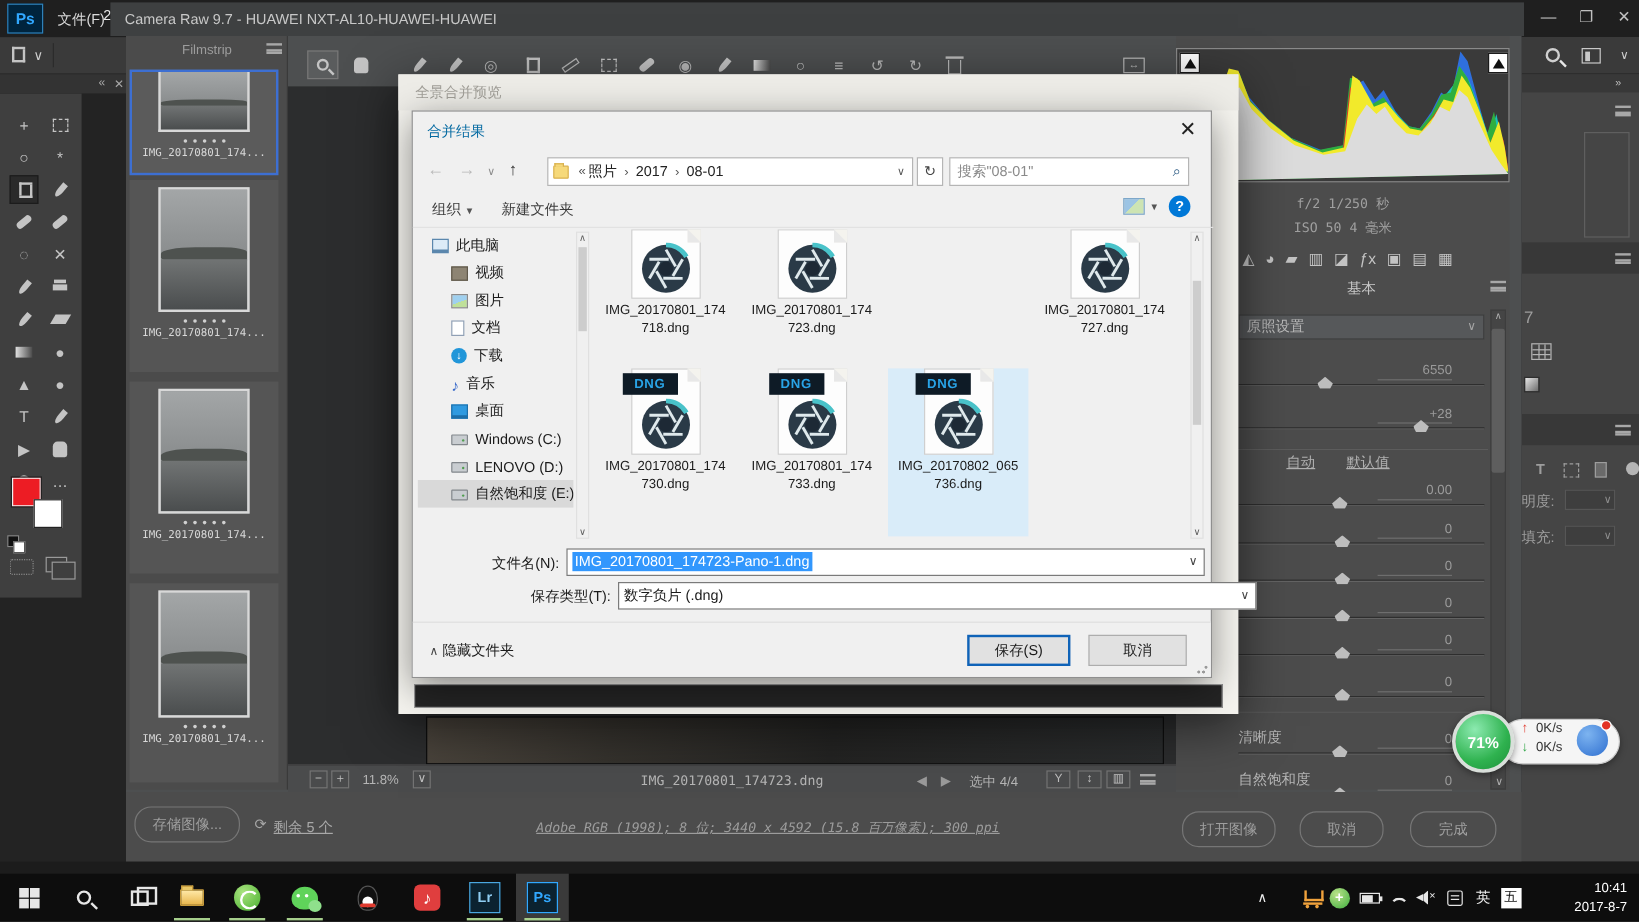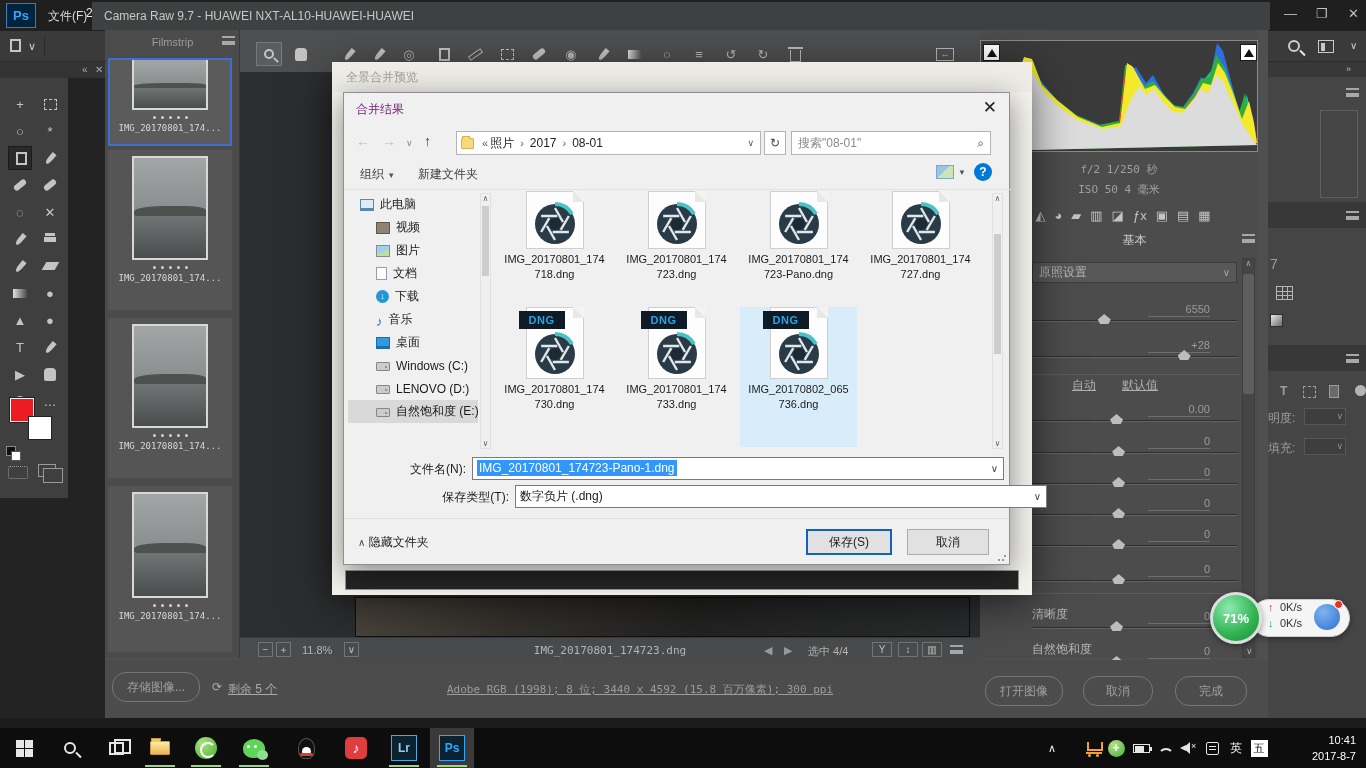--- a/index.html
+++ b/index.html
@@ -116,21 +116,21 @@
   #info-link{color:#9c9c9c;font-size:11px;text-decoration:underline;font-family:"DejaVu Sans Mono",monospace;}
   #queue-text{color:#a8a8a8;font-size:12px;text-decoration:underline;}
 
   
   #pano-dialog{left:332px;top:62px;width:700px;height:533px;background:#f4f3ee;box-shadow:0 10px 40px rgba(0,0,0,.55);}
   #pano-title{height:30px;background:#edece7;color:#a19f98;font-size:12px;line-height:30px;padding-left:14px;}
   #pano-preview{position:absolute;left:13px;top:508px;width:674px;height:20px;background:#242424;border:1px solid #9a9a9a;}
 
   
   #save-dialog{left:343px;top:92px;width:667px;height:473px;background:#f0f0f0;border:1px solid #8f8f8f;box-shadow:0 8px 28px rgba(0,0,0,.45);}
-  #sd-title{height:32px;color:#701a75;font-size:12px;line-height:32px;padding-left:12px;}
+  #sd-title{height:32px;color:#0369a1;font-size:12px;line-height:32px;padding-left:12px;}
   #sd-close{position:absolute;right:12px;top:4px;color:#222;font-size:17px;}
   .navbtn{position:absolute;top:40px;font-size:14px;}
   #addr-box{position:absolute;left:112px;top:38px;width:305px;height:24px;background:#fff;border:1px solid #b5b5b5;display:flex;align-items:center;font-size:12px;color:#222;}
   .crumb-sep{color:#555;padding:0 6px;font-size:11px;}
   #addr-folder{width:13px;height:11px;background:#f6d97a;border:1px solid #d9b14e;border-radius:1px;margin:0 6px 0 4px;position:relative;}
   #addr-folder:before{content:"";position:absolute;left:0;top:-3px;width:6px;height:2px;background:#f6d97a;border:1px solid #d9b14e;border-bottom:none;}
   #refresh-box{position:absolute;left:420px;top:38px;width:22px;height:24px;background:#fff;border:1px solid #b5b5b5;color:#444;text-align:center;line-height:22px;font-size:12px;}
   #search-box{position:absolute;left:447px;top:38px;width:200px;height:24px;background:#fff;border:1px solid #b5b5b5;color:#8a8a8a;font-size:12px;line-height:22px;padding:0 6px;}
   #cmd-row{position:absolute;left:0;top:68px;width:667px;height:26px;color:#3b3b3b;font-size:12px;}
   #help-circle{position:absolute;left:630px;top:2px;width:18px;height:18px;background:#0078d7;border-radius:50%;color:#fff;font-weight:bold;font-size:12px;text-align:center;line-height:18px;}
@@ -562,21 +562,21 @@
     <span class="sq-btn" style="left:632px;width:20px;"><em style="font-style:normal;">Y</em></span>
     <span class="sq-btn" style="left:658px;width:20px;">↕</span>
     <span class="sq-btn" style="left:682px;width:20px;">▥</span>
     <span class="abs menu-lines" style="left:710px;top:7px;"></span>
   </div>
 
   <div class="abs" id="cr-bottombar"></div>
   <div class="abs cr-btn" style="left:112px;top:672px;">存储图像...</div>
   <div class="abs" style="left:212px;top:680px;color:#a8a8a8;font-size:12px;">⟳</div>
   <div class="abs" id="queue-text" style="left:228px;top:681px;">剩余 5 个</div>
-  <div class="abs" id="info-link" style="left:370px;top:682px;width:540px;text-align:center;">Adobe RGB (1998); 8 位; 3440 x 4592 (15.8 百万像素); 300 ppi</div>
+  <div class="abs" id="info-link" style="left:370px;top:682px;width:540px;text-align:center;font-style:italic;">Adobe RGB (1998); 8 位; 3440 x 4592 (15.8 百万像素); 300 ppi</div>
   <div class="abs cr-btn" style="left:985px;top:676px;">打开图像</div>
   <div class="abs cr-btn" style="left:1083px;top:676px;width:70px;">取消</div>
   <div class="abs cr-btn" style="left:1175px;top:676px;width:72px;">完成</div>
 
   <div class="abs" id="pano-dialog">
     <div id="pano-title">全景合并预览</div>
     <div id="pano-preview"></div>
   </div>
 
   <div class="abs" id="save-dialog">
@@ -680,39 +680,20 @@
       <line x1="22" y1="6" x2="30" y2="20" transform="rotate(120 22 22)"></line>
       <line x1="22" y1="6" x2="30" y2="20" transform="rotate(180 22 22)"></line>
       <line x1="22" y1="6" x2="30" y2="20" transform="rotate(240 22 22)"></line>
       <line x1="22" y1="6" x2="30" y2="20" transform="rotate(300 22 22)"></line>
     </g>
     <circle cx="22" cy="22" r="6" fill="#1d2935"></circle>
   </svg>
 </div>
           <div class="file-name">IMG_20170801_174723.dng</div>
         </div>
-        <div class="file-cell" style="left: 244px; top: 0px; height: 114px;">
-          <div class="dng-page" style="height: 58px;">
-            <div class="dng-fold"></div>
-  <svg width="44" height="44" viewBox="0 0 44 44" style="position: absolute; left: 6px; bottom: 2px;">
-    <circle cx="22" cy="22" r="20" fill="#2a3a47"></circle>
-    <path d="M22 2 a20 20 0 0 1 17 10" stroke="#49c2c9" stroke-width="4" fill="none"></path>
-    <g stroke="#dfe9ec" stroke-width="2.4">
-      <line x1="22" y1="6" x2="30" y2="20"></line>
-      <line x1="22" y1="6" x2="30" y2="20" transform="rotate(60 22 22)"></line>
-      <line x1="22" y1="6" x2="30" y2="20" transform="rotate(120 22 22)"></line>
-      <line x1="22" y1="6" x2="30" y2="20" transform="rotate(180 22 22)"></line>
-      <line x1="22" y1="6" x2="30" y2="20" transform="rotate(240 22 22)"></line>
-      <line x1="22" y1="6" x2="30" y2="20" transform="rotate(300 22 22)"></line>
-    </g>
-    <circle cx="22" cy="22" r="6" fill="#1d2935"></circle>
-  </svg>
-</div>
-          <div class="file-name">IMG_20170801_174723-Pano.dng</div>
-        </div>
         <div class="file-cell" style="left: 366px; top: 0px; height: 114px;">
           <div class="dng-page" style="height: 58px;">
             <div class="dng-fold"></div>
   <svg width="44" height="44" viewBox="0 0 44 44" style="position: absolute; left: 6px; bottom: 2px;">
     <circle cx="22" cy="22" r="20" fill="#2a3a47"></circle>
     <path d="M22 2 a20 20 0 0 1 17 10" stroke="#49c2c9" stroke-width="4" fill="none"></path>
     <g stroke="#dfe9ec" stroke-width="2.4">
       <line x1="22" y1="6" x2="30" y2="20"></line>
       <line x1="22" y1="6" x2="30" y2="20" transform="rotate(60 22 22)"></line>
       <line x1="22" y1="6" x2="30" y2="20" transform="rotate(120 22 22)"></line>

